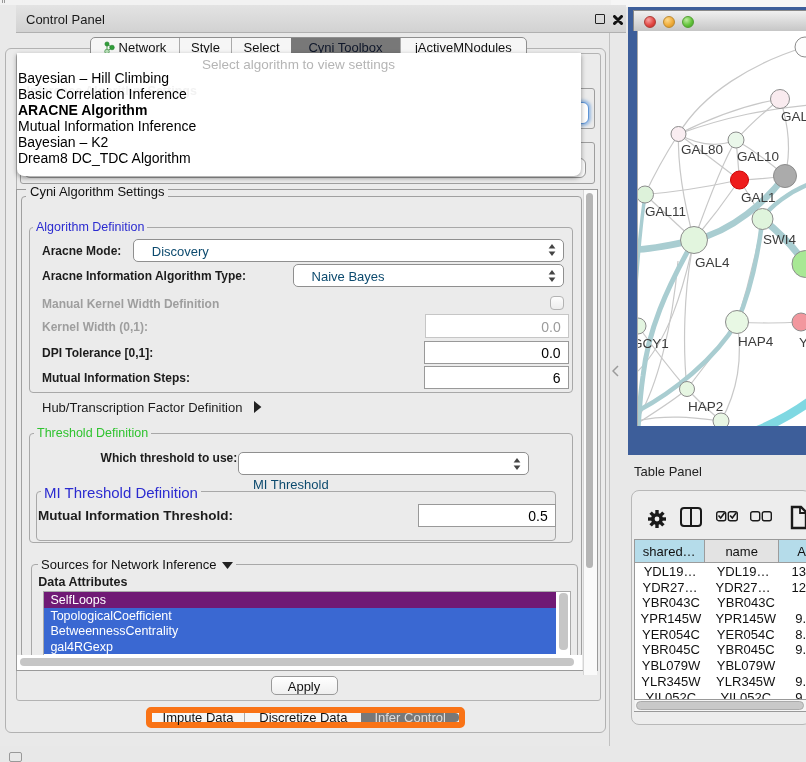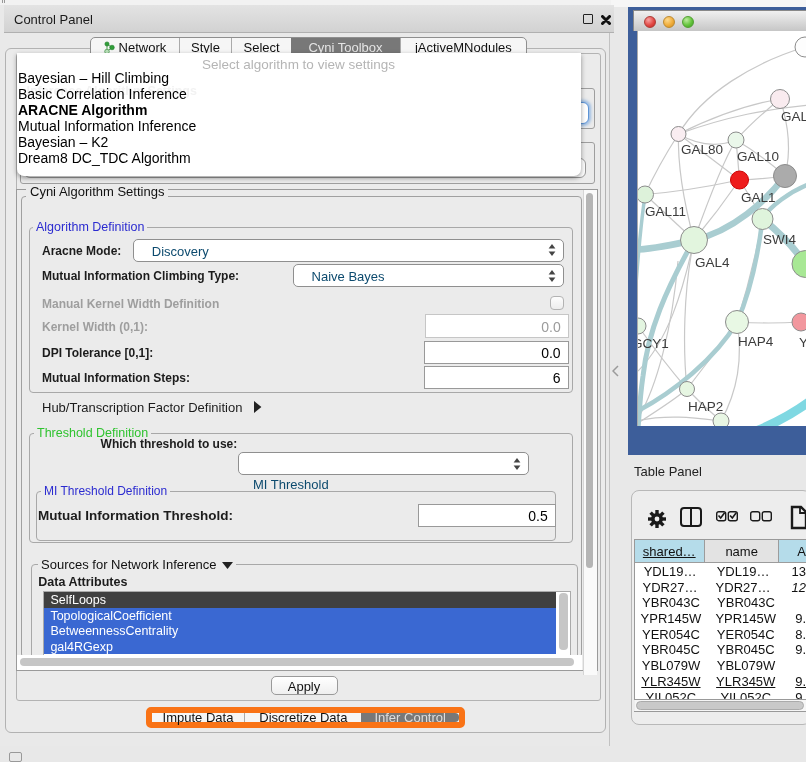--- a/index.html
+++ b/index.html
@@ -16,42 +16,42 @@
 </style>
 </head>
 <body>
 
 <div class="abs" style="left:0;top:0;width:806px;height:5px;background:#f2f2f2;"></div>
 <div class="abs" style="left:611px;top:0;width:195px;height:7px;background:#f6f6f6;"></div>
 <div class="abs" style="left:2px;top:0;width:3px;height:3px;border-left:1px solid #999;border-right:1px solid #999;"></div>
 
 <div class="abs" style="left:0;top:5px;width:610px;height:741px;background:#e9e9e9;border-right:1px solid #c2c2c2;">
 
-  <div class="abs" style="left:4px;top:0;width:610px;height:28px;background:linear-gradient(#e3e3e3,#d2d2d2);border-bottom:1px solid #b0b0b0;">
+  <div class="abs" style="left:16px;top:0;width:610px;height:28px;background:linear-gradient(#e3e3e3,#d2d2d2);border-bottom:1px solid #b0b0b0;">
     <div class="abs" style="left:10px;top:7px;font-size:13px;color:#1a1a1a;">Control Panel</div>
     <div class="abs" style="left:579px;top:9px;width:10px;height:10px;border:1.8px solid #222;border-radius:1px;"></div>
     <svg class="abs" style="left:596.5px;top:9.5px;" width="10" height="10" viewBox="0 0 10 10">
         <path d="M1.5 1.5 L8.5 8.5 M8.5 1.5 L1.5 8.5" stroke="#111" stroke-width="3" stroke-linecap="round"></path>
       </svg>
   </div>
 
   <div class="abs" style="left:5px;top:43px;width:601px;height:685px;background:#ebebeb;border:1px solid #b2b2b2;border-radius:6px;"></div>
 
   <div class="abs" style="left:90px;top:31.5px;width:437px;height:21px;background:#f6f6f6;border:1px solid #8f8f8f;border-radius:5px;display:flex;font-size:13px;color:#111;">
     <div style="width:90px;border-right:1px solid #aaa;display:flex;align-items:center;justify-content:center;">
       <svg width="11" height="13" viewBox="0 0 11 13" style="margin-right:4px;">
           <path d="M3 3 L8 6.5 L3 10.5 Z" stroke="#55a055" stroke-width="1" fill="none"></path>
           <circle cx="3" cy="3" r="2.1" fill="#2f9e38" stroke="#1d7a26" stroke-width="0.6"></circle>
           <circle cx="8" cy="6.5" r="2.3" fill="#2f9e38" stroke="#1d7a26" stroke-width="0.6"></circle>
           <circle cx="3" cy="10.5" r="2.3" fill="#b9e2b9" stroke="#4f9a56" stroke-width="0.8"></circle>
         </svg>
       Network</div>
     <div style="width:53px;border-right:1px solid #aaa;display:flex;align-items:center;justify-content:center;">Style</div>
     <div style="width:60px;display:flex;align-items:center;justify-content:center;">Select</div>
-    <div style="width:110px;background:#787878;color:#e5e5e5;display:flex;align-items:center;justify-content:center;text-decoration:underline;">Cyni Toolbox</div>
+    <div style="width:110px;background:#787878;color:#0f172a;display:flex;align-items:center;justify-content:center;text-decoration:underline;">Cyni Toolbox</div>
     <div style="width:128px;border-left:1px solid #aaa;display:flex;align-items:center;justify-content:center;">jActiveMNodules</div>
   </div>
 
   <div class="abs" style="left:15.5px;top:48px;width:585px;height:648px;border:1px solid #b3b3b3;border-radius:3px;background:#ebebeb;"></div>
 
   <div class="abs" style="left:20px;top:82.5px;width:574.5px;height:41.5px;border:1px solid #9e9e9e;border-radius:3px;"></div>
   <div class="abs" style="left:26px;top:96.5px;width:563px;height:22px;background:#fff;border:1.5px solid #5d94d6;border-radius:6px;box-shadow:0 0 3px 1.5px rgba(90,150,220,0.55);"></div>
 
   <div class="abs" style="left:20px;top:137px;width:574.5px;height:42px;border:1px solid #9e9e9e;border-radius:3px;"></div>
   <div class="abs" style="left:24px;top:153px;width:562px;height:20px;background:#fff;border:1px solid #999;border-radius:6px;"></div>
@@ -69,21 +69,21 @@
 
   <div class="abs lbl" style="left:42px;top:238.5px;">Aracne Mode:</div>
   <div class="abs combo" style="left:132.8px;top:233.5px;width:431px;height:23px;">
     <div style="padding:4px 0 0 18px;">Discovery</div>
     <svg class="ar" width="8" height="12" viewBox="0 0 8 12">
         <path d="M4 0 L7.4 4.4 H0.6 Z" fill="#444"></path>
         <path d="M4 12 L7.4 7.6 H0.6 Z" fill="#444"></path>
       </svg>
   </div>
 
-  <div class="abs lbl" style="left:42px;top:264px;">Mutual Information Climbing Type:</div>
+  <div class="abs lbl" style="left:42px;top:264px;">Aracne Information Algorithm Type:</div>
   <div class="abs combo" style="left:292.6px;top:259.2px;width:271px;height:23px;">
     <div style="padding:4px 0 0 18px;">Naive Bayes</div>
     <svg class="ar" width="8" height="12" viewBox="0 0 8 12">
         <path d="M4 0 L7.4 4.4 H0.6 Z" fill="#444"></path>
         <path d="M4 12 L7.4 7.6 H0.6 Z" fill="#444"></path>
       </svg>
   </div>
 
   <div class="abs lbl dis" style="left:42px;top:292px;">Manual Kernel Width Definition</div>
   <div class="abs" style="left:550px;top:291px;width:14px;height:14px;background:linear-gradient(#fdfdfd,#ededed);border:1px solid #b3b3b3;border-radius:4px;"></div>
@@ -98,45 +98,45 @@
   <div class="abs field" style="left:423.6px;top:360.8px;width:145px;height:23px;padding-top:3px;">6</div>
 
   <div class="abs" style="left:42px;top:395px;font-size:13px;color:#1c1c1c;">Hub/Transcription Factor Definition</div>
   <svg class="abs" style="left:253px;top:395.5px;" width="9" height="12" viewBox="0 0 9 12">
       <path d="M1 0 L8.4 6 L1 12 Z" fill="#222"></path>
     </svg>
 
   <div class="abs grp" style="left:28.6px;top:428px;width:544px;height:110px;"></div>
   <div class="abs" style="left:34px;top:421px;background:#ebebeb;padding:0 3px;font-size:12.5px;color:#2fc32f;">Threshold Definition</div>
 
-  <div class="abs lbl" style="left:100.6px;top:432px;">Which threshold to use:</div>
+  <div class="abs lbl" style="left:100.6px;top:446px;">Which threshold to use:</div>
   <div class="abs combo" style="left:238px;top:447.4px;width:290.6px;height:23px;">
     <div style="padding:12px 0 0 14px;margin-top:12px;">MI Threshold</div>
     <svg class="ar" width="8" height="12" viewBox="0 0 8 12">
         <path d="M4 0 L7.4 4.4 H0.6 Z" fill="#444"></path>
         <path d="M4 12 L7.4 7.6 H0.6 Z" fill="#444"></path>
       </svg>
   </div>
 
   <div class="abs grp" style="left:35.8px;top:486.2px;width:520px;height:49.4px;"></div>
-  <div class="abs" style="left:41px;top:479px;background:#ebebeb;padding:0 3px;font-size:12px;color:#2b2bd0;">MI Threshold Definition</div>
+  <div class="abs" style="left:41px;top:479px;background:#ebebeb;padding:0 3px;font-size:15px;color:#2b2bd0;">MI Threshold Definition</div>
 
   <div class="abs lbl" style="left:38px;top:502.8px;font-size:13.5px;">Mutual Information Threshold:</div>
   <div class="abs field" style="left:417.8px;top:498.5px;width:138px;height:23px;padding-top:3px;">0.5</div>
 
   <div class="abs grp" style="left:31px;top:559px;width:546.8px;height:95px;"></div>
   <div class="abs" style="left:38px;top:552px;background:#ebebeb;padding:0 3px;font-size:13px;color:#111;">Sources for Network Inference
     <svg width="11" height="8" viewBox="0 0 11 8" style="margin-left:2px;">
         <path d="M0 1 L11 1 L5.5 8 Z" fill="#222"></path>
       </svg>
   </div>
   <div class="abs lbl" style="left:38.3px;top:570.4px;font-size:12.5px;">Data Attributes</div>
 
   <div class="abs" style="left:43.4px;top:586px;width:528px;height:64px;background:#fff;border:1px solid #aaa;border-bottom:none;overflow:hidden;">
-    <div style="width:512px;height:15.6px;background:#404040;color:#fff;font-size:12.5px;padding:1px 0 0 6px;">SelfLoops</div>
+    <div style="width:512px;height:15.6px;background:#701a75;color:#fff;font-size:12.5px;padding:1px 0 0 6px;">SelfLoops</div>
     <div style="width:512px;height:15.6px;background:#3a68d2;color:#fff;font-size:12.5px;padding:1px 0 0 6px;">TopologicalCoefficient</div>
     <div style="width:512px;height:15.6px;background:#3a68d2;color:#fff;font-size:12.5px;padding:1px 0 0 6px;">BetweennessCentrality</div>
     <div style="width:512px;height:15.6px;background:#3a68d2;color:#fff;font-size:12.5px;padding:1px 0 5px 6px;">gal4RGexp</div>
     <div class="abs" style="left:515px;top:1px;width:9px;height:57px;background:#c6c6c6;border-radius:4px;"></div>
   </div>
 
   <div class="abs" style="left:17px;top:650px;width:565px;height:14.5px;background:#fff;"></div>
   <div class="abs" style="left:20px;top:653.4px;width:554px;height:7.9px;background:#c6c6c6;border-radius:4px;"></div>
 
   <div class="abs" style="left:270.5px;top:671px;width:67px;height:18.5px;background:linear-gradient(#ffffff,#efefef);border:1px solid #9a9a9a;border-radius:5px;text-align:center;font-size:13px;color:#111;padding-top:1.5px;">Apply</div>
@@ -279,34 +279,34 @@
     <rect x="12.3" y="0.7" width="9" height="9" rx="2"></rect>
   </g>
 </svg>
 <svg class="abs" style="left:790px;top:505px;" width="16" height="25" viewBox="0 0 16 25">
   <path d="M2 2 H11 L16 7 V23 H2 Z" fill="none" stroke="#1a1a1a" stroke-width="2.4"></path>
   <path d="M10 2 V8 H16" fill="none" stroke="#1a1a1a" stroke-width="1.8"></path>
 </svg>
 
 <div class="abs" style="left:633.5px;top:538.5px;width:172.5px;height:161.5px;background:#fff;border:1px solid #999;border-right:none;overflow:hidden;font-size:13px;color:#111;">
   <div style="display:flex;height:23px;border-bottom:1px solid #9c9c9c;">
-    <div style="width:73px;background:#b5dcea;border-right:1px solid #9c9c9c;text-align:center;padding-top:4px;text-decoration:underline;">shared…</div>
+    <div style="width:73px;background:#b5dcea;border-right:1px solid #9c9c9c;text-align:center;padding-top:4px;">shared…</div>
     <div style="width:77px;background:#e3e3e3;border-right:1px solid #9c9c9c;text-align:center;padding-top:4px;">name</div>
     <div style="flex:1;background:#b5dcea;padding:4px 0 0 18px;">A</div>
   </div>
   <div style="height:1.5px;"></div>
   <div style="display:flex;height:15.7px;">
       <div style="width:73px;text-align:center;">YDL19…</div>
       <div style="width:77px;text-align:center;">YDL19…</div>
       <div style="padding-left:11px;">13</div>
     </div>
   <div style="display:flex;height:15.7px;">
       <div style="width:73px;text-align:center;">YDR27…</div>
       <div style="width:77px;text-align:center;">YDR27…</div>
-      <div style="padding-left:11px;font-style:italic;">12</div>
+      <div style="padding-left:11px;">12</div>
     </div>
   <div style="display:flex;height:15.7px;">
       <div style="width:73px;text-align:center;">YBR043C</div>
       <div style="width:77px;text-align:center;">YBR043C</div>
       <div></div>
     </div>
   <div style="display:flex;height:15.7px;">
       <div style="width:73px;text-align:center;">YPR145W</div>
       <div style="width:77px;text-align:center;">YPR145W</div>
       <div style="padding-left:11px;">9.</div>
@@ -319,21 +319,21 @@
   <div style="display:flex;height:15.7px;">
       <div style="width:73px;text-align:center;">YBR045C</div>
       <div style="width:77px;text-align:center;">YBR045C</div>
       <div style="padding-left:11px;">9.</div>
     </div>
   <div style="display:flex;height:15.7px;">
       <div style="width:73px;text-align:center;">YBL079W</div>
       <div style="width:77px;text-align:center;">YBL079W</div>
       <div></div>
     </div>
-  <div style="display:flex;height:15.7px;text-decoration:underline;">
+  <div style="display:flex;height:15.7px;">
       <div style="width:73px;text-align:center;">YLR345W</div>
       <div style="width:77px;text-align:center;">YLR345W</div>
       <div style="padding-left:11px;">9.</div>
     </div>
   <div style="display:flex;height:15.7px;">
       <div style="width:73px;text-align:center;">YIL052C</div>
       <div style="width:77px;text-align:center;">YIL052C</div>
       <div style="padding-left:11px;">9.</div>
     </div>
 </div>

